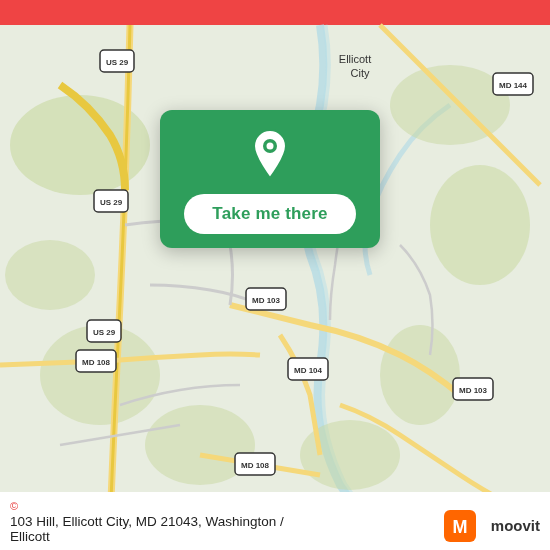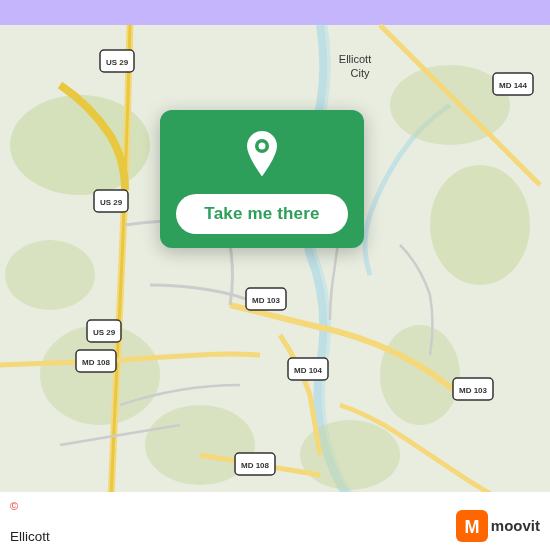--- a/index.html
+++ b/index.html
@@ -9,37 +9,37 @@
       height: 550px;
       overflow: hidden;
       font-family: Arial, sans-serif;
       position: relative;
     }
 
     #map-container {
       width: 550px;
       height: 550px;
       position: relative;
-      background-color: #c4b5fd;
+      background-color: #ef4444;
       overflow: hidden;
     }
 
     
     #map-svg {
       position: absolute;
       top: 0; left: 0;
       width: 100%; height: 100%;
     }
 
     
     #location-card {
       position: absolute;
       top: 110px;
       left: 160px;
-      width: 204px;
+      width: 220px;
       background: #2e9e5b;
       border-radius: 12px;
       display: flex;
       flex-direction: column;
       align-items: center;
       padding: 18px 20px 14px 20px;
       box-shadow: 0 4px 18px rgba(0,0,0,0.25);
     }
 
     #pin-icon-wrapper {
@@ -189,29 +189,30 @@
 
     <button id="take-me-there-btn">Take me there</button>
   </div>
 
   <div id="bottom-bar">
     <div id="attribution-row">
 
       <span style="font-size:11px; color:#e84040;">©</span>
     </div>
     <div id="address-row">
+      <span>103 Hill, Ellicott City, MD 21043, Washington /</span>
       <br>
       <span>Ellicott</span>
     </div>
   </div>
 
   <div id="moovit-logo">
     <svg width="32" height="32" viewBox="0 0 32 32" xmlns="http://www.w3.org/2000/svg">
 
       <rect width="32" height="32" rx="6" fill="#ff6600"></rect>
       <text x="16" y="23" text-anchor="middle" font-size="18" font-weight="bold" fill="white" font-family="Arial">M</text>
     </svg>
-    <div style="display:flex;flex-direction:column;justify-content:center;">
+    <div style="display:flex;flex-direction:column;justify-content:center;margin-left:12px;">
       <span style="font-size:15px;font-weight:700;color:#333;line-height:1.1;">moovit</span>
     </div>
   </div>
 
 </div>
 
 </body></html>

